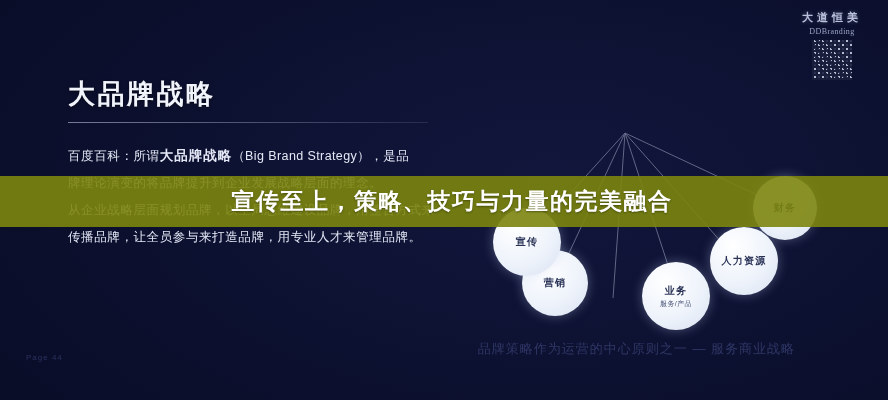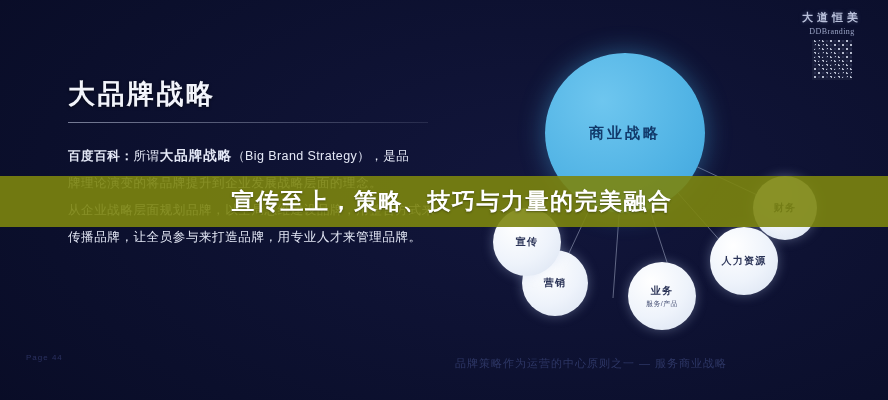--- a/index.html
+++ b/index.html
@@ -30,21 +30,21 @@
   }
   .body-block {
     position: absolute; left: 68px; top: 142px; width: 372px;
   }
   .body-line {
     font-size: 12.5px; color: #e4e8f6; line-height: 27px;
     letter-spacing: .6px; white-space: nowrap;
   }
   .body-line .hl { font-weight: bold; font-size: 13.5px; letter-spacing: 1px; }
   .body-line .en { letter-spacing: .4px; }
-  .body-line .lead { font-weight: bold; text-align: right; }
+  .body-line .lead { font-weight: normal; text-align: right; }
 
   .page-num {
     position: absolute; left: 26px; top: 353px;
     font-size: 8px; color: #2b3160; letter-spacing: 1px;
   }
 
   
   .logo { position: absolute; right: 18px; top: 10px; text-align: center; width: 76px; margin-left: 32px; }
   .logo-cn {
     font-size: 11px; color: #b9c0da; letter-spacing: 4px; font-weight: bold;
@@ -79,22 +79,22 @@
     font-size: 15px; font-weight: bold; color: #123a6b; letter-spacing: 3px;
   }
   .node-sat {
     background: radial-gradient(circle at 34% 28%, #ffffff 0%, #eef3fb 55%, #d9e2f1 100%);
     box-shadow: 0 0 12px rgba(190,205,240,.35);
   }
   .node-sat .node-label { font-size: 10px; font-weight: bold; color: #2a3357; letter-spacing: 1.2px; }
   .node-sat .node-sub { font-size: 7px; color: #4a5478; letter-spacing: .4px; margin-top: 1px; }
 
   .caption {
-    position: absolute; left: 455px; top: 356px; width: 340px;
-    text-align: left; font-size: 11px; color: #2e3766; letter-spacing: 1px;
+    position: absolute; left: 455px; top: 340px; width: 340px;
+    text-align: right; font-size: 13px; color: #2e3766; letter-spacing: 1px;
   }
 
   
   .band {
     position: absolute; left: 0; top: 176px; width: 888px; height: 51px;
     background: rgba(124,133,14,.90);
   }
   .headline {
     position: absolute; left: 0; top: 176px; width: 888px; height: 51px;
     display: flex; align-items: center; justify-content: center;
@@ -134,33 +134,30 @@
       <g stroke="#cfd8ef" stroke-width="1" opacity="0.42" fill="none">
         <line x1="170" y1="105" x2="330" y2="180"></line>
         <line x1="170" y1="105" x2="283" y2="233"></line>
         <line x1="170" y1="105" x2="223" y2="268"></line>
         <line x1="170" y1="105" x2="158" y2="270"></line>
         <line x1="170" y1="105" x2="100" y2="255"></line>
         <line x1="170" y1="105" x2="72" y2="213"></line>
       </g>
     </svg>
 
-    <div class="node node-hub" style="left:90px; top:25px; width:160px; height:160px;">
-      <span class="node-label">商业战略</span>
-    </div>
 
     <div class="node node-sat" style="left:298px; top:148px; width:64px; height:64px;">
       <span class="node-label">财务</span>
     </div>
 
     <div class="node node-sat" style="left:255px; top:199px; width:68px; height:68px;">
       <span class="node-label">人力资源</span>
     </div>
 
-    <div class="node node-sat" style="left:173px; top:234px; width:68px; height:68px;">
+    <div class="node node-sat" style="left:187px; top:234px; width:68px; height:68px;">
       <span class="node-label">业务</span>
       <span class="node-sub">服务/产品</span>
     </div>
 
 
     <div class="node node-sat" style="left:67px; top:222px; width:66px; height:66px;">
       <span class="node-label">营销</span>
     </div>
 
     <div class="node node-sat" style="left:38px; top:180px; width:68px; height:68px;">

